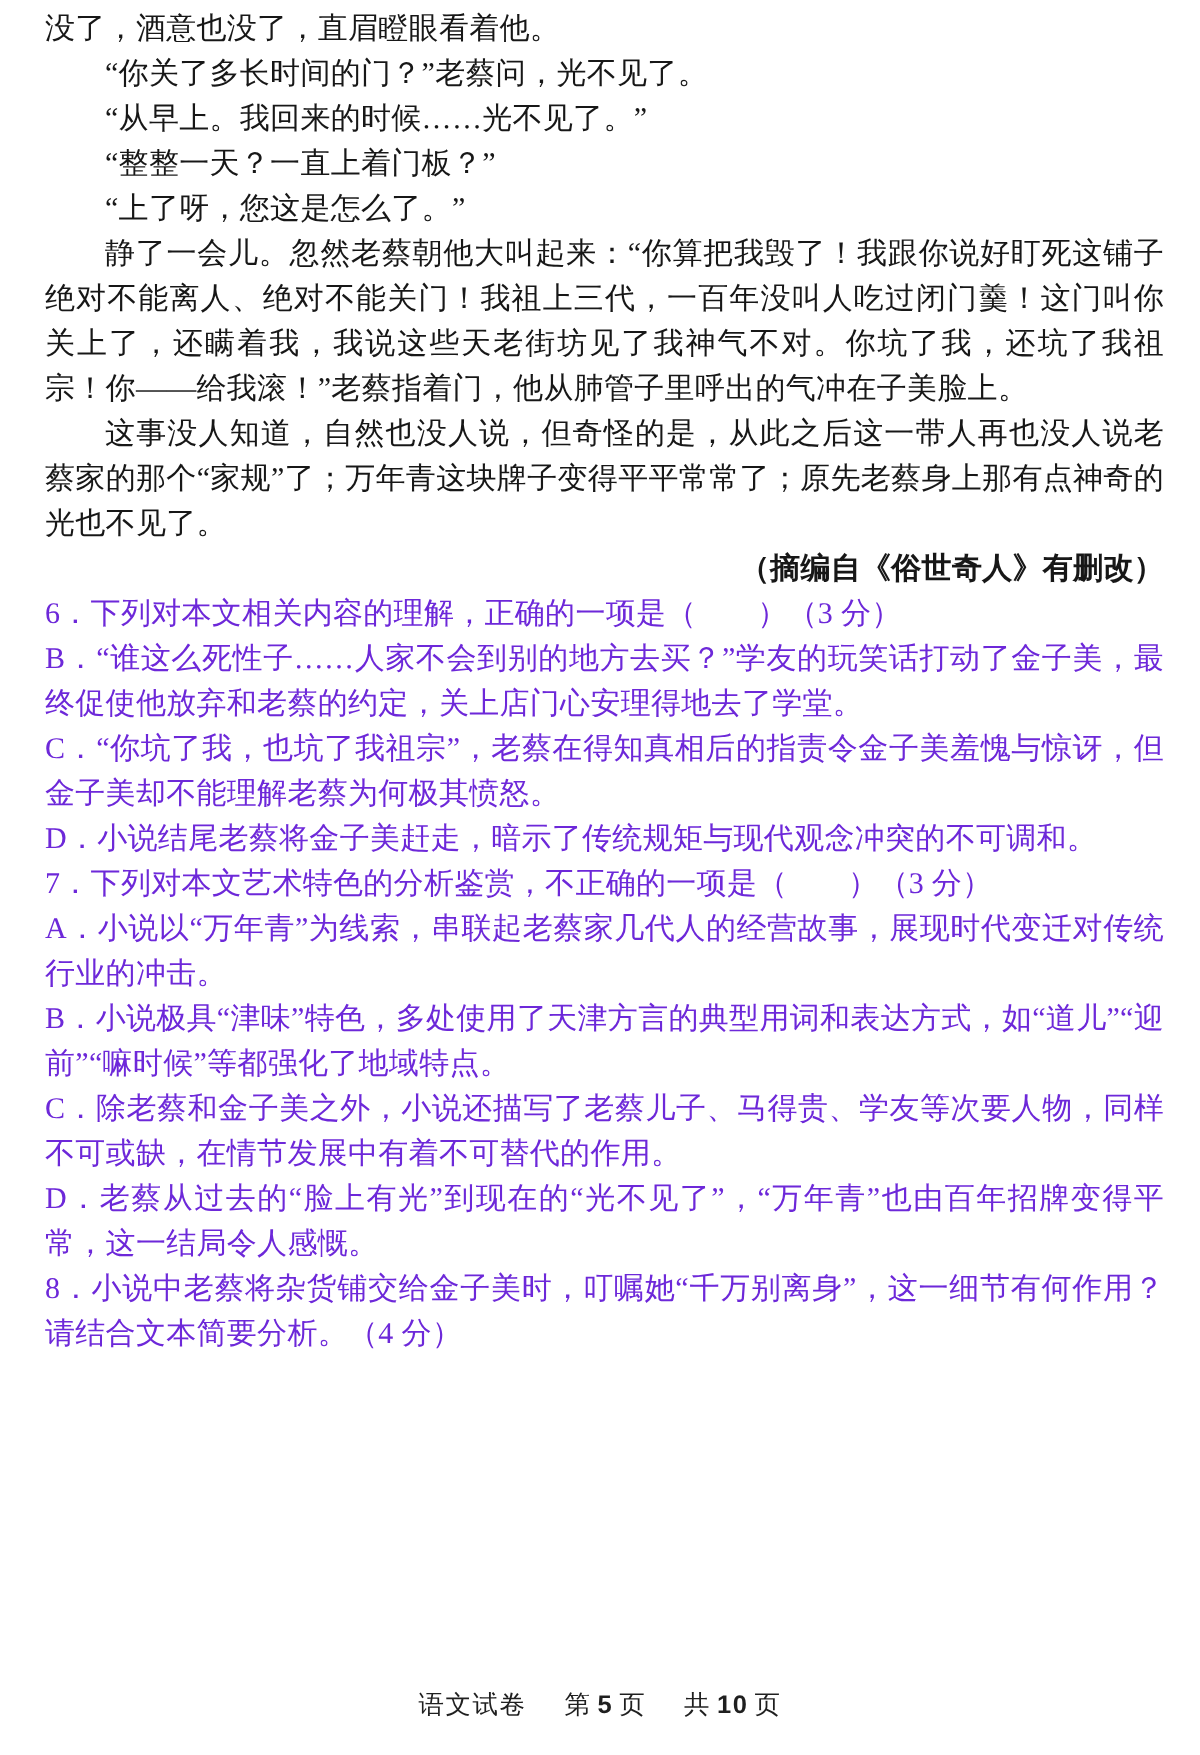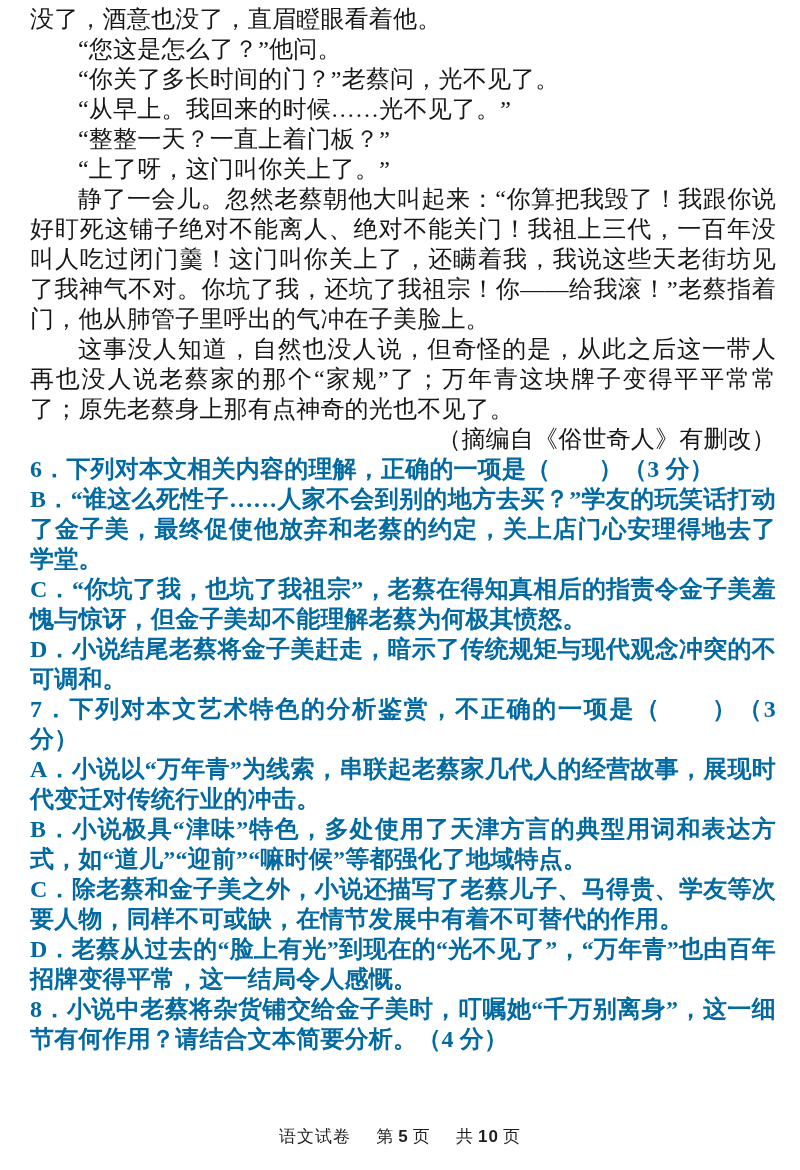--- a/index.html
+++ b/index.html
@@ -14,33 +14,34 @@
     overflow: hidden;
   }
   .page {
     position: absolute;
     top: 4px;
     left: 30px;
     width: 746px;
   }
   p {
     margin: 0;
-    font-size: 24px;
+    font-size: 20px;
     line-height: 30px;
     text-align: justify;
     text-justify: inter-ideograph;
     letter-spacing: 0.2px;
   }
   .story p { color: #171717; }
   .indent { text-indent: 2em; }
   .attr {
     text-align: left;
     text-align-last: right;
+    font-weight: bold;
   }
-  .question p { color: #0369a1; font-weight: bold; }
+  .question p { color: #6d28d9; }
   .footer {
     position: absolute;
     top: 1124px;
     left: 0;
     width: 800px;
     text-align: center;
     font-size: 17px;
     line-height: 26px;
     color: #1f1f1f;
     letter-spacing: 1px;
@@ -48,25 +49,24 @@
   .footer .seg { margin: 0 10px; }
   .footer b { font-family: "Liberation Sans", "DejaVu Sans", sans-serif; font-weight: 700; margin: 0 4px; }
 </style>
 </head>
 <body>
 
 <div class="page">
 
   <div class="story">
     <p>没了，酒意也没了，直眉瞪眼看着他。</p>
-    <p class="indent">“您这是怎么了？”他问。</p>
     <p class="indent">“你关了多长时间的门？”老蔡问，光不见了。</p>
     <p class="indent">“从早上。我回来的时候……光不见了。”</p>
     <p class="indent">“整整一天？一直上着门板？”</p>
-    <p class="indent">“上了呀，这门叫你关上了。”</p>
+    <p class="indent">“上了呀，您这是怎么了。”</p>
     <p class="indent">静了一会儿。忽然老蔡朝他大叫起来：“你算把我毁了！我跟你说好盯死这铺子绝对不能离人、绝对不能关门！我祖上三代，一百年没叫人吃过闭门羹！这门叫你关上了，还瞒着我，我说这些天老街坊见了我神气不对。你坑了我，还坑了我祖宗！你——给我滚！”老蔡指着门，他从肺管子里呼出的气冲在子美脸上。</p>
     <p class="indent">这事没人知道，自然也没人说，但奇怪的是，从此之后这一带人再也没人说老蔡家的那个“家规”了；万年青这块牌子变得平平常常了；原先老蔡身上那有点神奇的光也不见了。</p>
     <p class="attr">（摘编自《俗世奇人》有删改）</p>
   </div>
 
   <div class="question">
     <p>6．下列对本文相关内容的理解，正确的一项是（　　）（3 分）</p>
     <p>B．“谁这么死性子……人家不会到别的地方去买？”学友的玩笑话打动了金子美，最终促使他放弃和老蔡的约定，关上店门心安理得地去了学堂。</p>
     <p>C．“你坑了我，也坑了我祖宗”，老蔡在得知真相后的指责令金子美羞愧与惊讶，但金子美却不能理解老蔡为何极其愤怒。</p>
     <p>D．小说结尾老蔡将金子美赶走，暗示了传统规矩与现代观念冲突的不可调和。</p>

